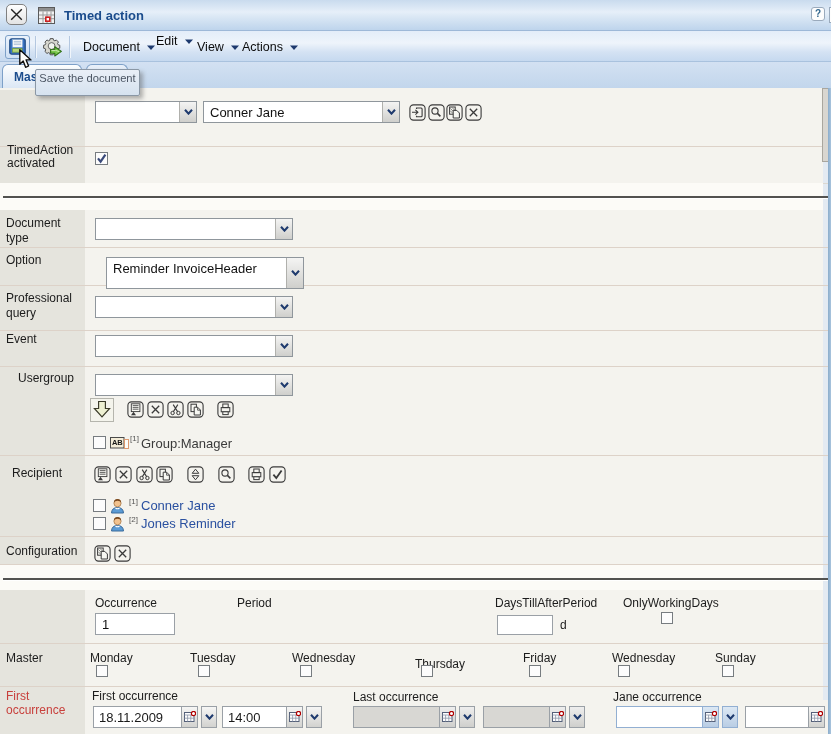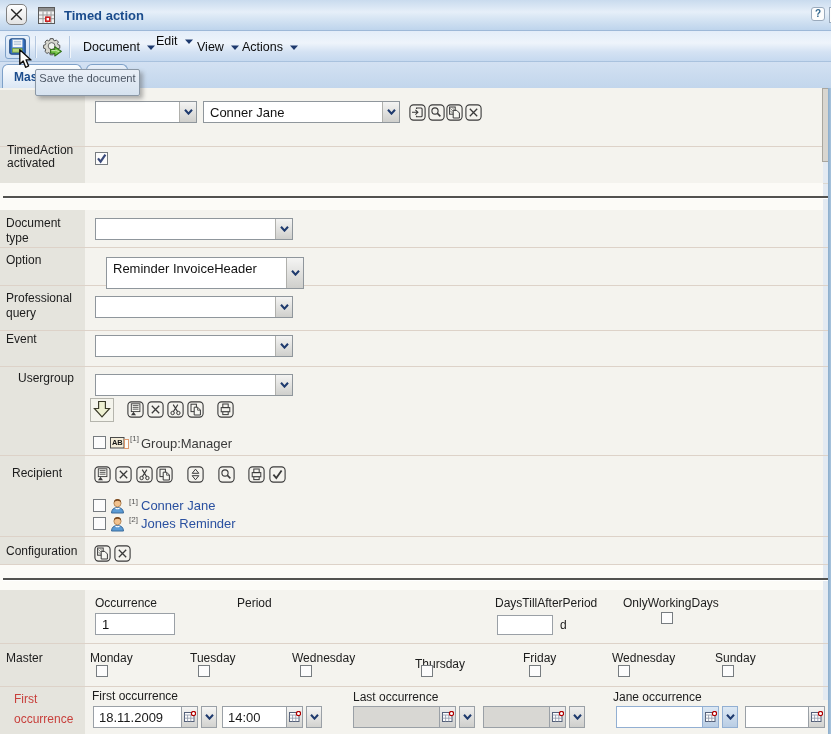--- a/index.html
+++ b/index.html
@@ -303,21 +303,21 @@
 <div class="t" style="left:292px;top:651px">Wednesday</div>
 <div style="position:absolute;left:300px;top:665px;width:12px;height:12px;background:#fcfcfc;border:1px solid #777c80;box-sizing:border-box"></div>
 <div class="t" style="left:415px;top:657px">Thursday</div>
 <div style="position:absolute;left:421px;top:665px;width:12px;height:12px;background:#fcfcfc;border:1px solid #777c80;box-sizing:border-box"></div>
 <div class="t" style="left:523px;top:651px">Friday</div>
 <div style="position:absolute;left:529px;top:665px;width:12px;height:12px;background:#fcfcfc;border:1px solid #777c80;box-sizing:border-box"></div>
 <div class="t" style="left:612px;top:651px">Wednesday</div>
 <div style="position:absolute;left:618px;top:665px;width:12px;height:12px;background:#fcfcfc;border:1px solid #777c80;box-sizing:border-box"></div>
 <div class="t" style="left:715px;top:651px">Sunday</div>
 <div style="position:absolute;left:722px;top:665px;width:12px;height:12px;background:#fcfcfc;border:1px solid #777c80;box-sizing:border-box"></div>
-<div class="t red" style="left:14px;top:689px;line-height:20px">First<br>occurrence</div>
+<div class="t red" style="left:6px;top:689px;line-height:14px">First<br>occurrence</div>
 <div class="t" style="left:92px;top:689px">First occurrence</div>
 <div class="t" style="left:353px;top:690px">Last occurrence</div>
 <div class="t" style="left:613px;top:690px">Jane occurrence</div>
 <div style="position:absolute;left:93px;top:706px;width:89px;height:22px;background:#ffffff;border:1px solid #9aa0a6;box-sizing:border-box;font:13px 'Liberation Sans',sans-serif;color:#1a1a1a;padding:3px 0 0 5px;overflow:hidden">18.11.2009</div>
     <div style="position:absolute;left:182px;top:706px;width:16px;height:22px;background:linear-gradient(#f6f6f5,#d2d2cf);border:1px solid #9aa0a6;border-left:none;box-sizing:border-box;display:flex;align-items:center;justify-content:center">
       <svg width="12" height="12" viewBox="0 0 12 12">
         <rect x="0.5" y="1.5" width="9.5" height="9" fill="#fdfdfd" stroke="#55617a" stroke-width="1"></rect>
         <path d="M0.5 4 h9.5 M3.6 4 v6.5 M6.8 4 v6.5 M0.5 7.2 h9.5" stroke="#8b95a8" stroke-width="0.8"></path>
         <circle cx="9.5" cy="2.5" r="2.1" fill="#fff" stroke="#b00000" stroke-width="1.2"></circle>
       </svg>

